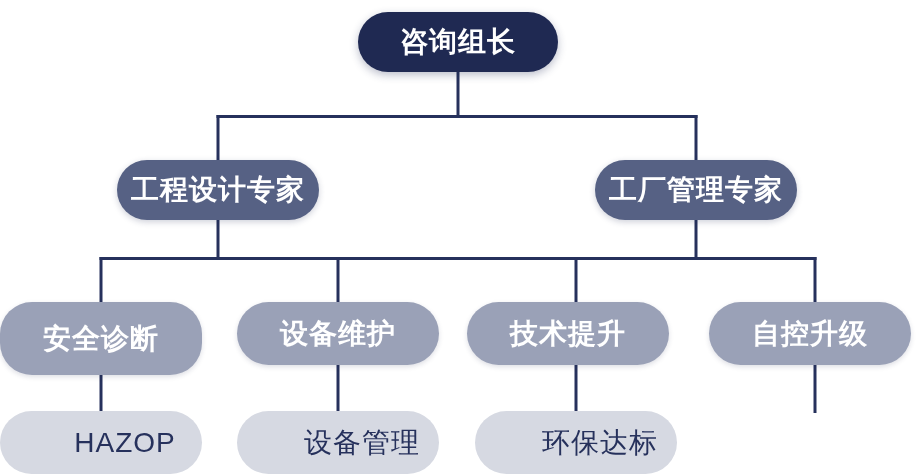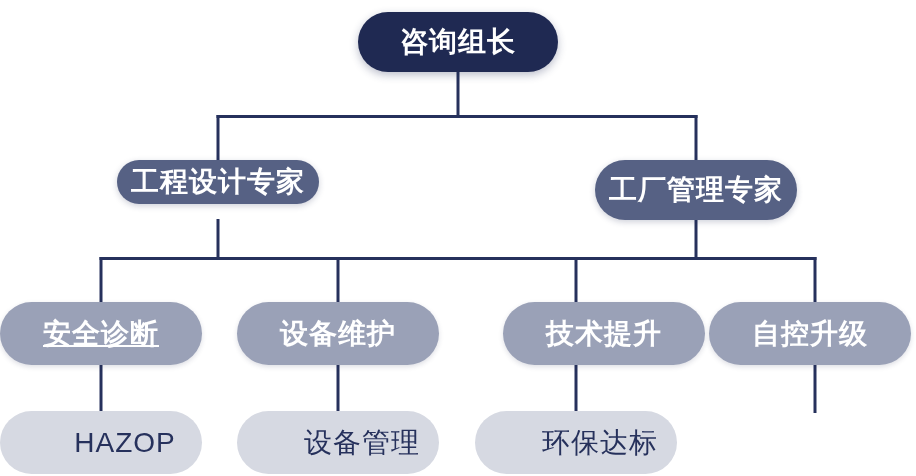--- a/index.html
+++ b/index.html
@@ -64,34 +64,34 @@
     <line x1="101" y1="364" x2="101" y2="413"></line>
     <line x1="338" y1="364" x2="338" y2="413"></line>
     <line x1="576" y1="364" x2="576" y2="413"></line>
     <line x1="815" y1="364" x2="815" y2="413"></line>
   </svg>
 
   <div class="node lv1" style="left:358px;top:12px;width:200px;height:60px;">
     <span>咨询组长</span>
   </div>
 
-  <div class="node lv2" style="left:117px;top:160px;width:202px;height:44px;text-align:right;">
+  <div class="node lv2" style="left:117px;top:160px;width:202px;height:60px;text-align:right;">
     <span>工程设计专家</span>
   </div>
   <div class="node lv2" style="left:595px;top:160px;width:202px;height:60px;">
     <span>工厂管理专家</span>
   </div>
 
-  <div class="node lv3" style="left:0px;top:302px;width:202px;height:63px;text-decoration:underline;">
+  <div class="node lv3" style="left:0px;top:302px;width:202px;height:73px;">
     <span>安全诊断</span>
   </div>
   <div class="node lv3" style="left:237px;top:302px;width:202px;height:63px;">
     <span>设备维护</span>
   </div>
-  <div class="node lv3" style="left:503px;top:302px;width:202px;height:63px;text-align:right;">
+  <div class="node lv3" style="left:467px;top:302px;width:202px;height:63px;text-align:right;">
     <span>技术提升</span>
   </div>
   <div class="node lv3" style="left:709px;top:302px;width:202px;height:63px;">
     <span>自控升级</span>
   </div>
 
   <div class="node lv4" style="left:0px;top:411px;width:202px;height:63px;">
     <span>HAZOP</span>
   </div>
   <div class="node lv4" style="left:237px;top:411px;width:202px;height:63px;">

